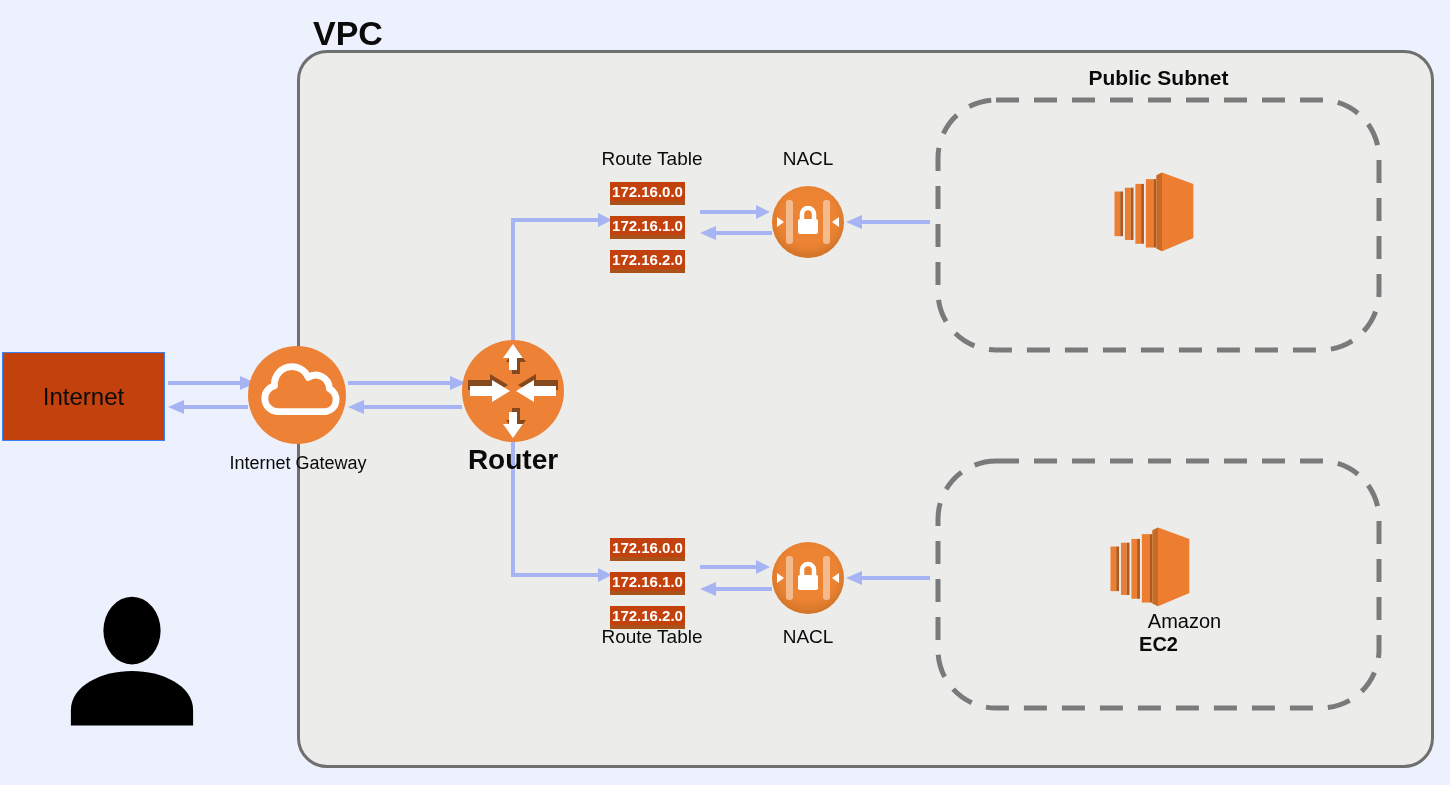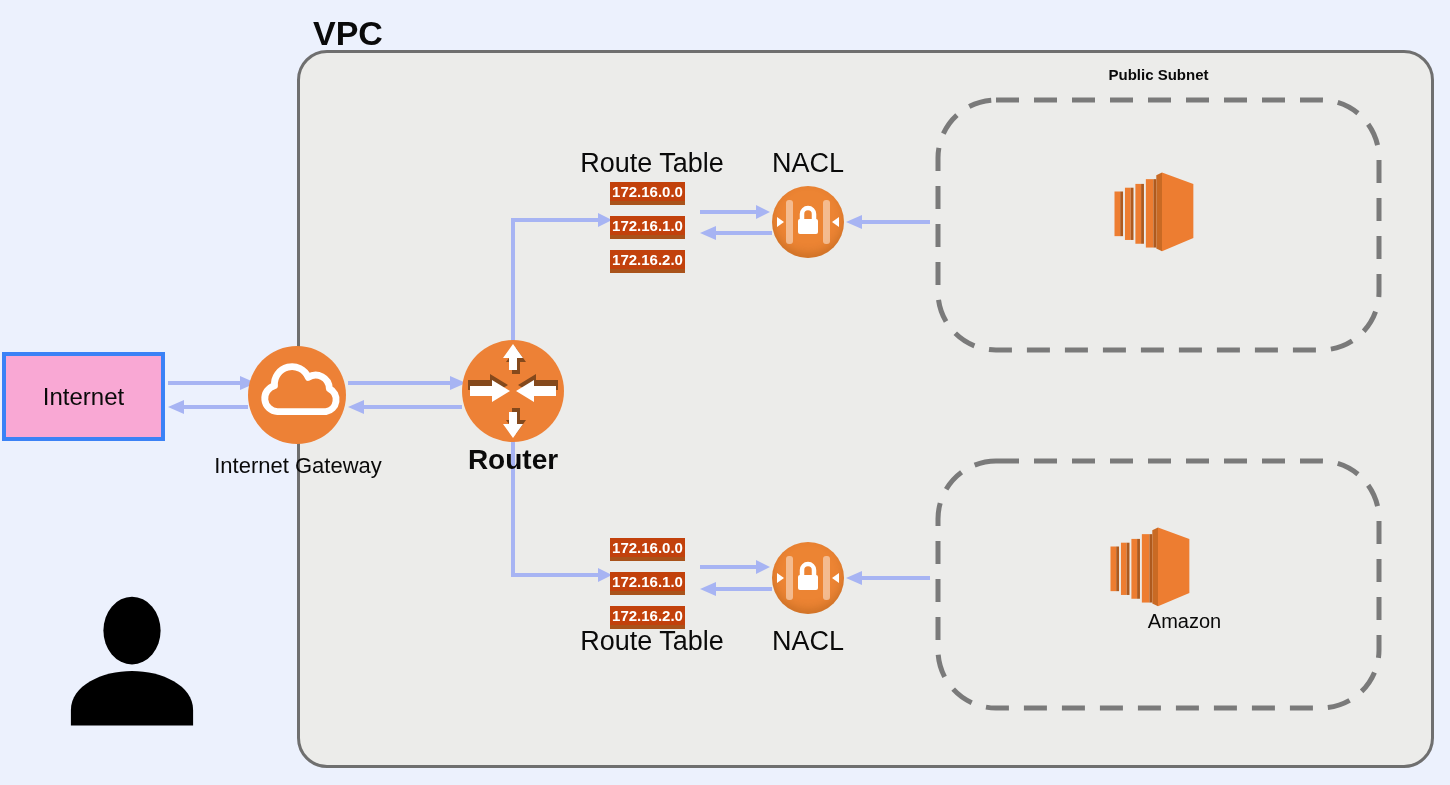--- a/index.html
+++ b/index.html
@@ -8,25 +8,25 @@
     background:#ECF1FD; overflow:hidden;
     font-family:"Liberation Sans", sans-serif; color:#0a0a0a;
   }
   .vpc-box{
     position:absolute; left:297px; top:50px; width:1137px; height:718px;
     background:#ECECEA; border:3px solid #6F6F6F; border-radius:30px;
     box-sizing:border-box;
   }
   .label{position:absolute; text-align:center; white-space:nowrap;}
   .lbl-vpc{left:313px; top:14px; font-size:34px; font-weight:bold;}
-  .lbl-subnet{width:447px; left:935px; font-size:15px; font-weight:bold;}
-  .lbl-plain{font-size:27px;}
+  .lbl-subnet{width:447px; left:935px; font-size:21px; font-weight:bold;}
+  .lbl-plain{font-size:19px;}
   .internet-box{
     position:absolute; left:2px; top:352px; width:163px; height:89px;
-    background:#f9a8d4; border:4px solid #3b82f6; box-sizing:border-box;
+    background:#c2410c; border:1px solid #3b82f6; box-sizing:border-box;
     display:flex; align-items:center; justify-content:center;
     font-size:24px;
   }
   .circle-icon{position:absolute; border-radius:50%; background:#ED8136;}
   .igw{left:248px; top:346px; width:98px; height:98px;}
   .router{left:462px; top:340px; width:102px; height:102px;}
   .nacl{width:72px; height:72px; background:#EC8433;
         box-shadow: inset 0 -5px 8px rgba(120,60,0,.25);}
   .nacl-top{left:772px; top:186px;}
   .nacl-bottom{left:772px; top:542px;}
@@ -110,21 +110,21 @@
 
   <div class="internet-box">
     <span>Internet</span>
   </div>
 
   <div class="circle-icon igw">
     <svg width="98" height="98" viewBox="0 0 100 100">
       <path d="M30 67 a13.5 13.5 0 0 1 -3 -26.5 a18 18 0 0 1 34.5 -8.5 a14 14 0 0 1 21.5 11.5 a12.5 12.5 0 0 1 -3.5 23.5 z" fill="none" stroke="#ffffff" stroke-width="7" stroke-linejoin="round" stroke-linecap="round"></path>
     </svg>
   </div>
-  <div class="label lbl-plain" style="left:198px; top:453px; width:200px; font-size:22px;">Internet Gateway</div>
+  <div class="label lbl-plain" style="left:198px; top:453px; width:200px; font-size:18px;">Internet Gateway</div>
 
   <div class="circle-icon router">
     <svg width="102" height="102" viewBox="0 0 102 102">
       <polygon fill="#84491C" points="6,40 28,40 28,34 46,45 28,56 28,50 6,50"></polygon>
       <polygon fill="#ffffff" points="8,46 30,46 30,40 48,51 30,62 30,56 8,56"></polygon>
       <polygon fill="#84491C" points="96,40 74,40 74,34 56,45 74,56 74,50 96,50"></polygon>
       <polygon fill="#ffffff" points="94,46 72,46 72,40 54,51 72,62 72,56 94,56"></polygon>
       <polygon fill="#84491C" points="54,8 44,22 50,22 50,34 58,34 58,22 64,22"></polygon>
       <polygon fill="#ffffff" points="51,4 41,18 47,18 47,30 55,30 55,18 61,18"></polygon>
       <polygon fill="#84491C" points="54,94 44,80 50,80 50,68 58,68 58,80 64,80"></polygon>
@@ -191,19 +191,20 @@
     <rect x="21" y="26" width="6" height="55" fill="#ED7D31"></rect>
       <rect x="27" y="26" width="3" height="55" fill="#AE5A1E"></rect>
     <rect x="32" y="22" width="6" height="63" fill="#ED7D31"></rect>
       <rect x="38" y="22" width="3" height="63" fill="#AE5A1E"></rect>
     <rect x="43" y="17" width="8" height="72" fill="#ED7D31"></rect>
       <rect x="51" y="17" width="3" height="72" fill="#AE5A1E"></rect>
     <polygon points="54,13 60,10 60,93 54,90" fill="#C96A24"></polygon>
     <polygon points="60,10 93,22 93,79 60,93" fill="#ED7D31"></polygon>
   </svg>
   <div class="label" style="left:935px; top:610px; width:447px; font-size:20px;padding-left:26px;">Amazon</div>
+  <div class="label" style="left:935px; top:633px; width:447px; font-size:20px; font-weight:bold;">EC2</div>
 
   <svg class="icon-svg" style="left:67px; top:593px;" width="130" height="135" viewBox="0 0 100 100">
     <ellipse cx="50" cy="27" rx="22" ry="26" fill="#000000"></ellipse>
     <path d="M3 100 L97 100 L97 88 C97 69 73 58 50 58 C27 58 3 69 3 88 Z" fill="#000000"></path>
   </svg>
 
 </div>
 
 </body></html>

